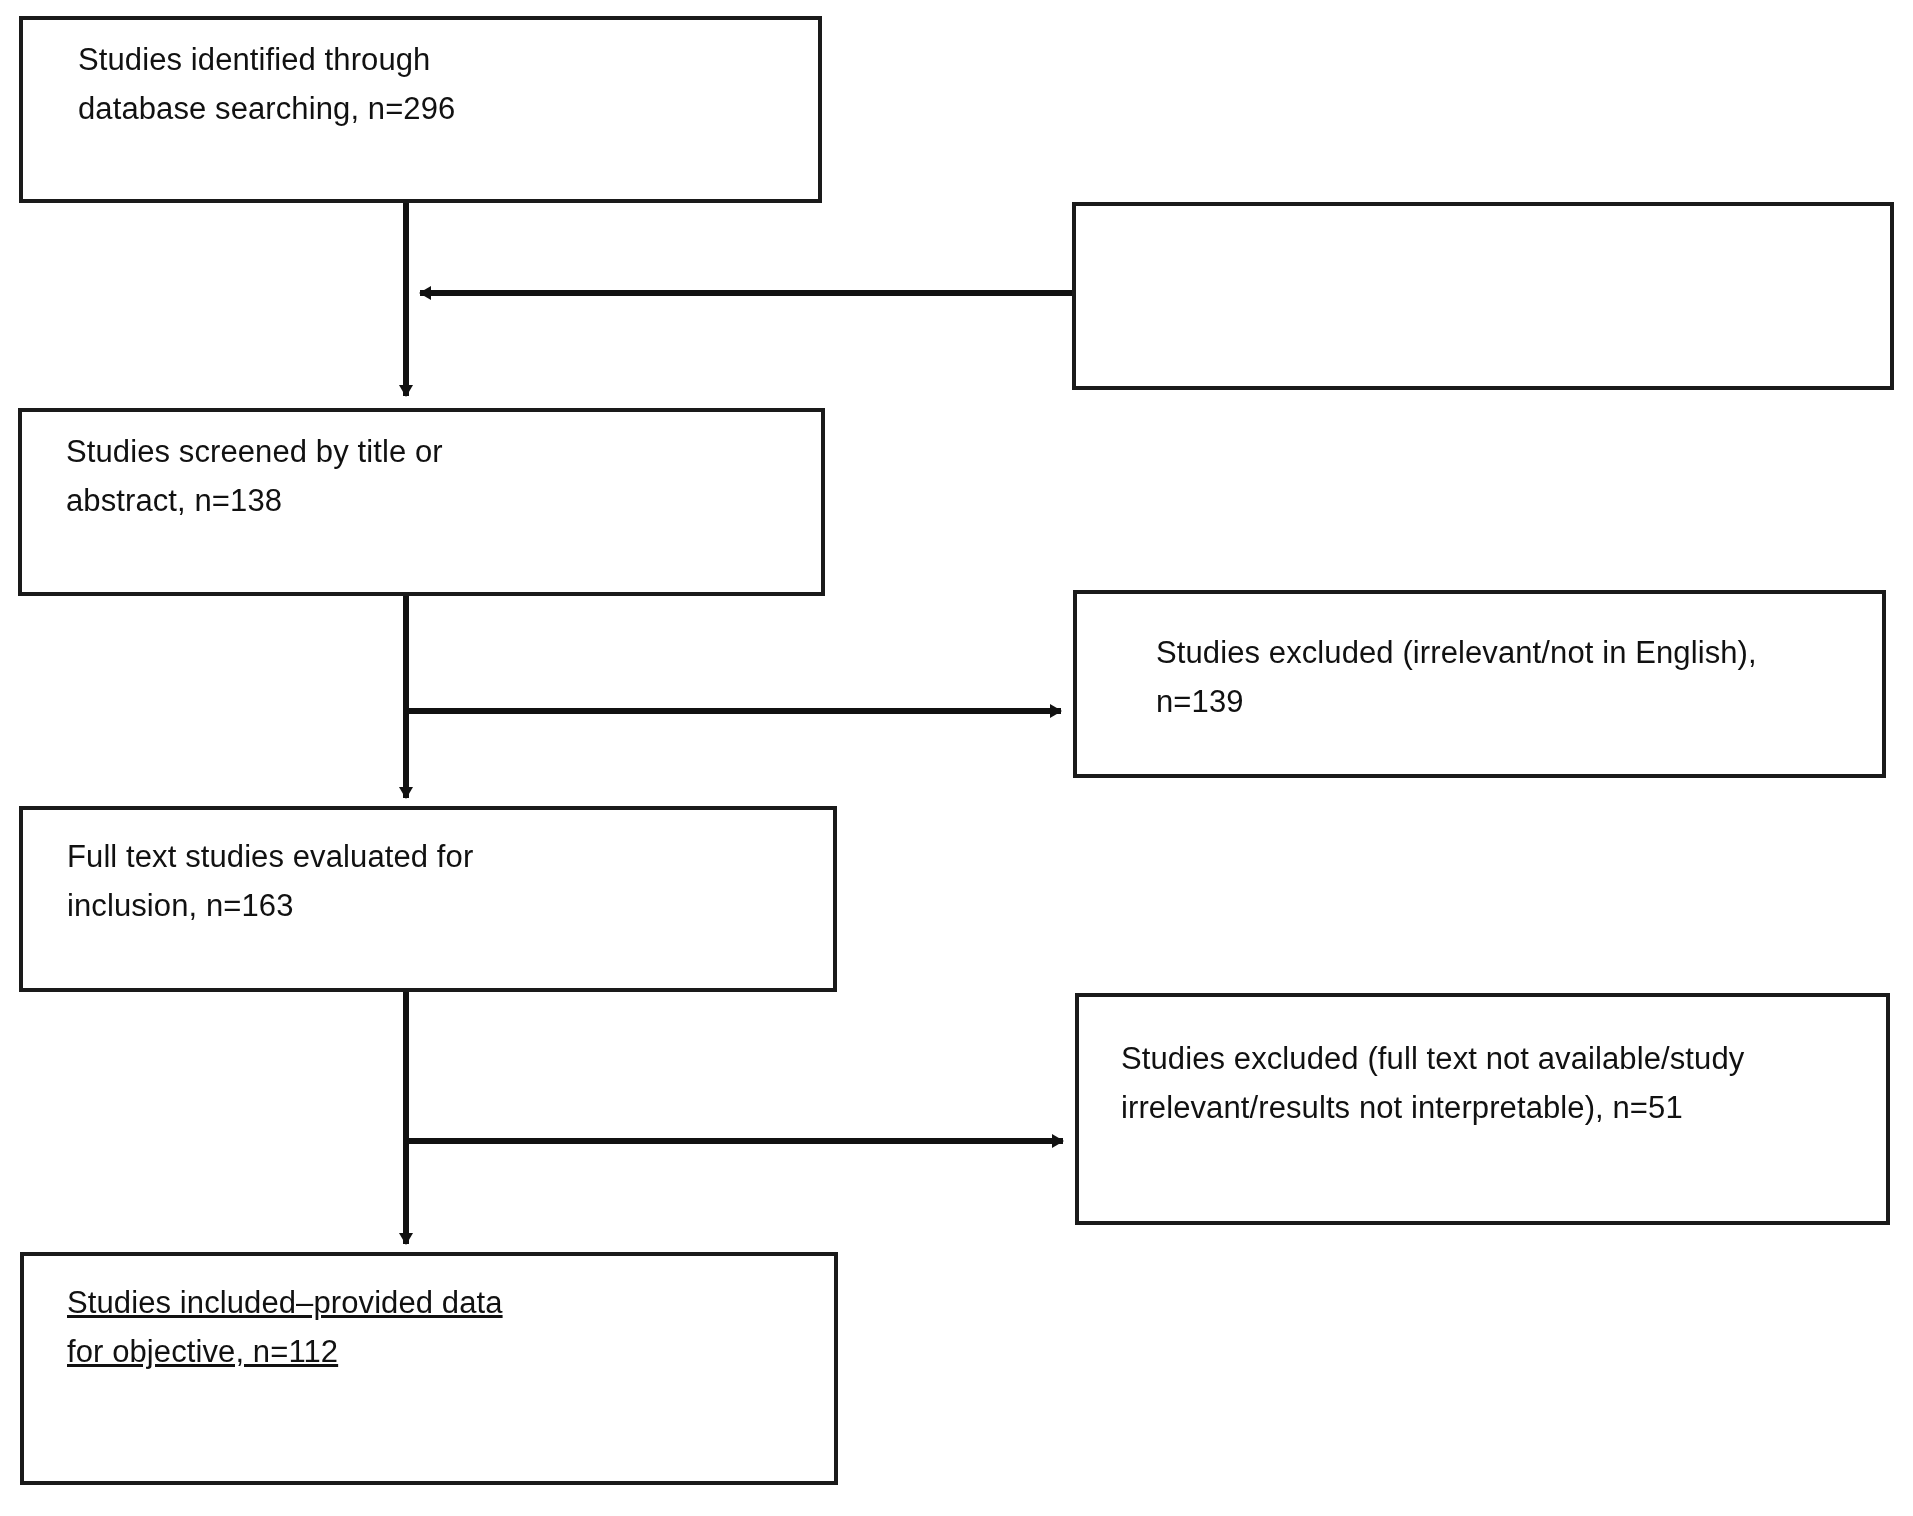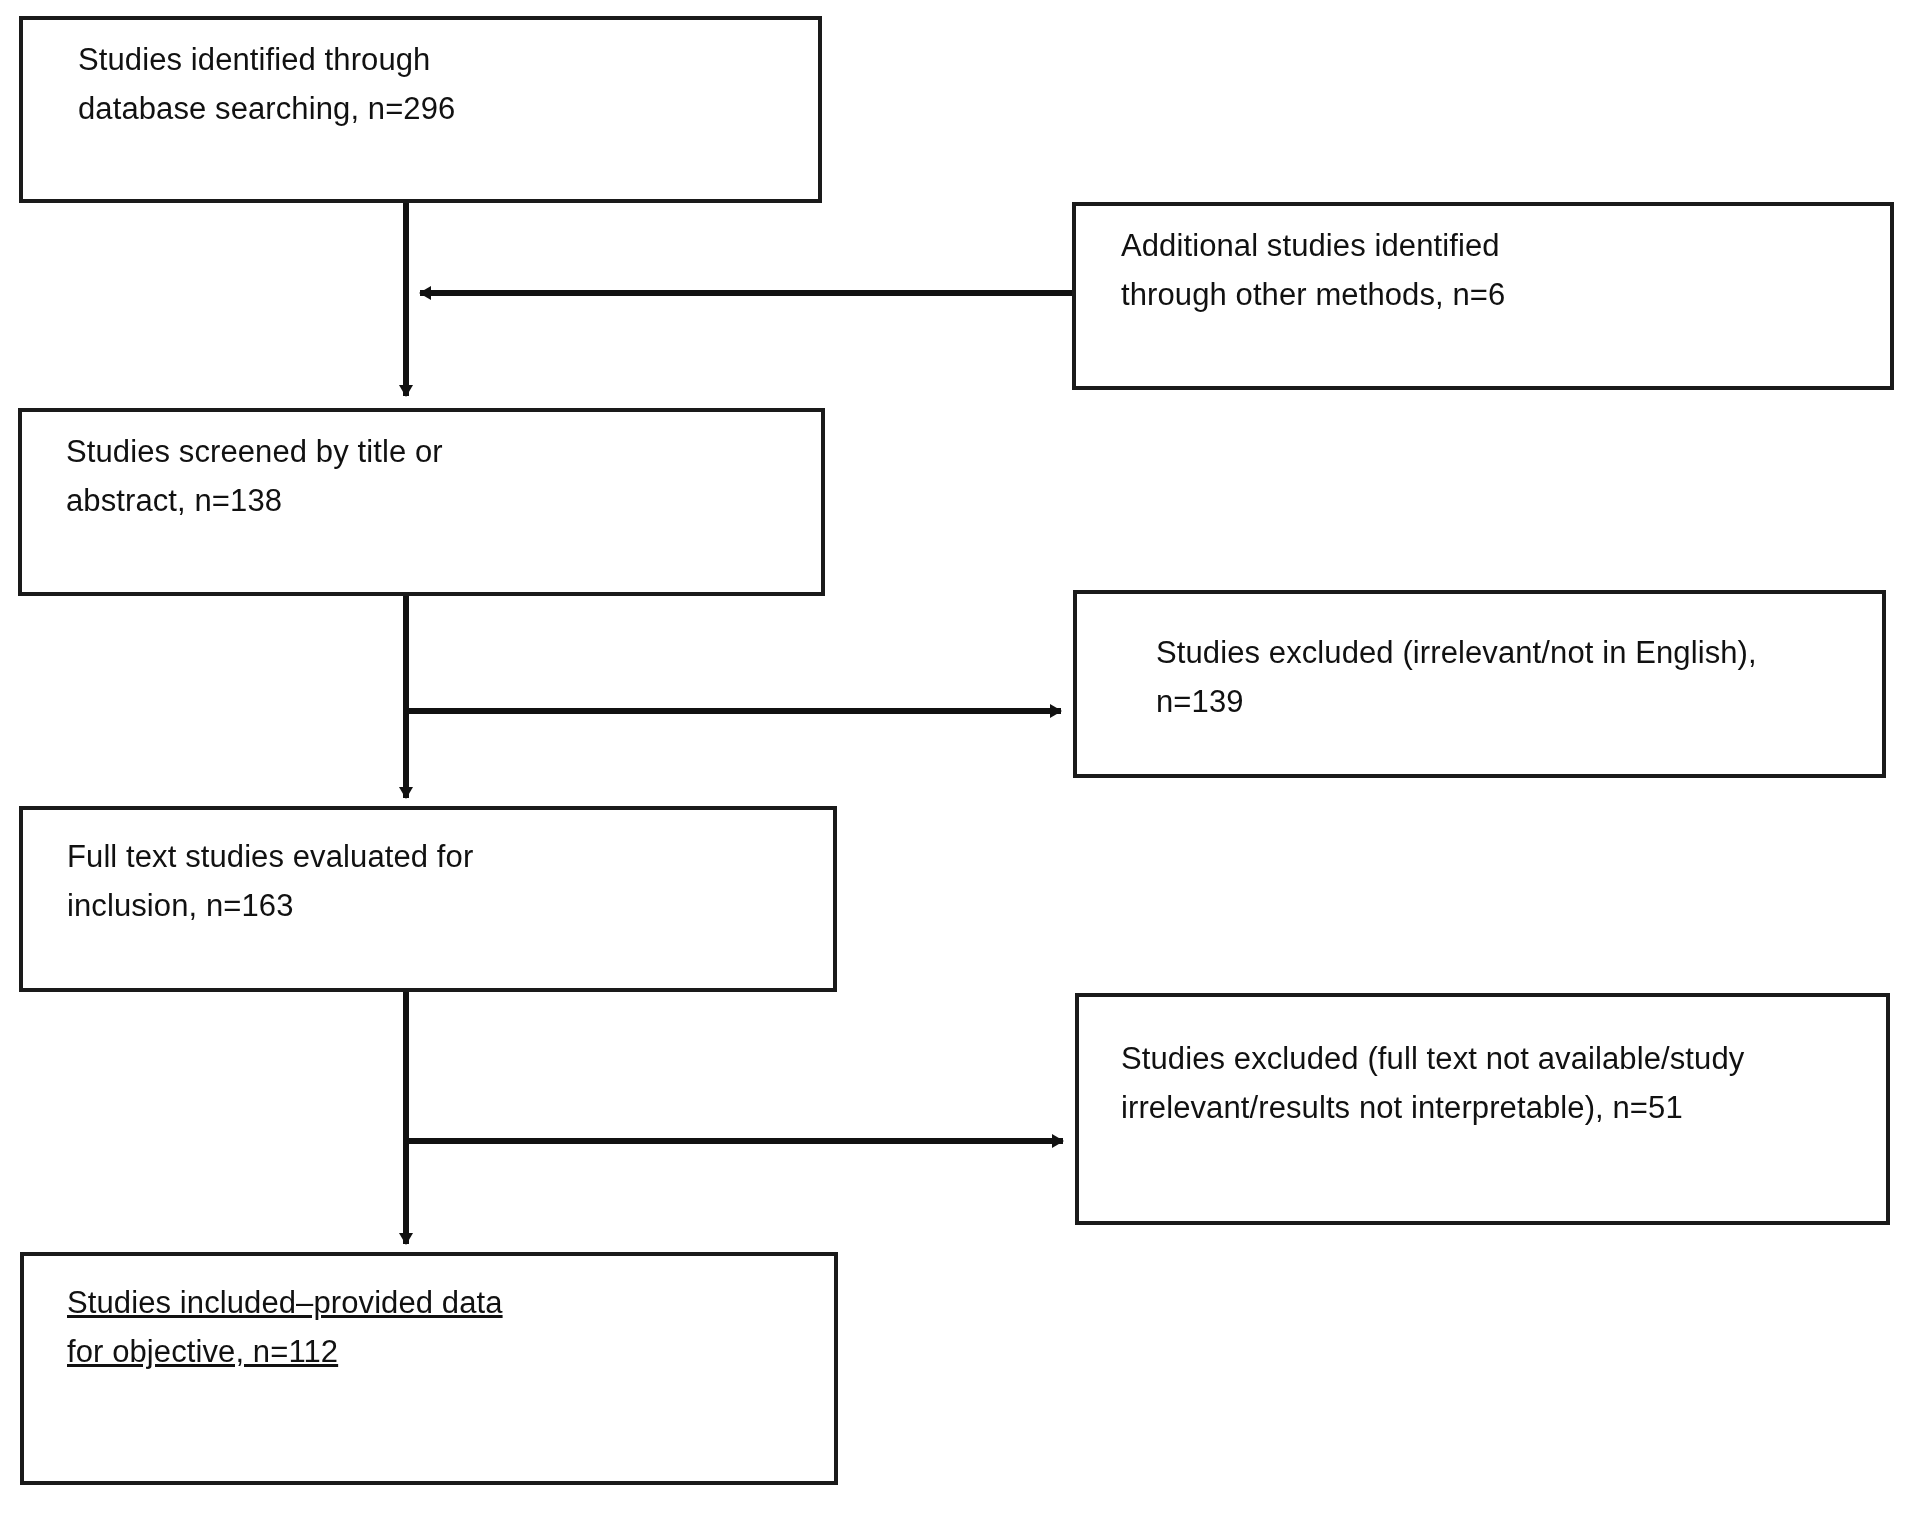--- a/index.html
+++ b/index.html
@@ -81,22 +81,20 @@
     <g>
       <line x1="406" y1="1141" x2="1063" y2="1141" stroke="#111111" stroke-width="6" marker-end="url(#arrow-right)"></line>
     </g>
   </svg>
 
   <div class="flow-box" style="left:19px; top:16px; width:803px; height:187px;"></div>
   <div class="box-text" style="left:66px; top:35px; width:720px;margin-left:12px;">Studies identified through
 database searching, n=296</div>
 
   <div class="flow-box" style="left:1072px; top:202px; width:822px; height:188px;"></div>
-  <div class="box-text" style="left:1121px; top:221px; width:740px;">Additional studies identified
-through other methods, n=6</div>
 
   <div class="flow-box" style="left:18px; top:408px; width:807px; height:188px;"></div>
   <div class="box-text" style="left:66px; top:427px; width:730px;">Studies screened by title or
 abstract, n=138</div>
 
   <div class="flow-box" style="left:1073px; top:590px; width:813px; height:188px;"></div>
   <div class="box-text" style="left:1120px; top:628px; width:760px;margin-left:36px;">Studies excluded (irrelevant/not in English),
 n=139</div>
 
   <div class="flow-box" style="left:19px; top:806px; width:818px; height:186px;"></div>

